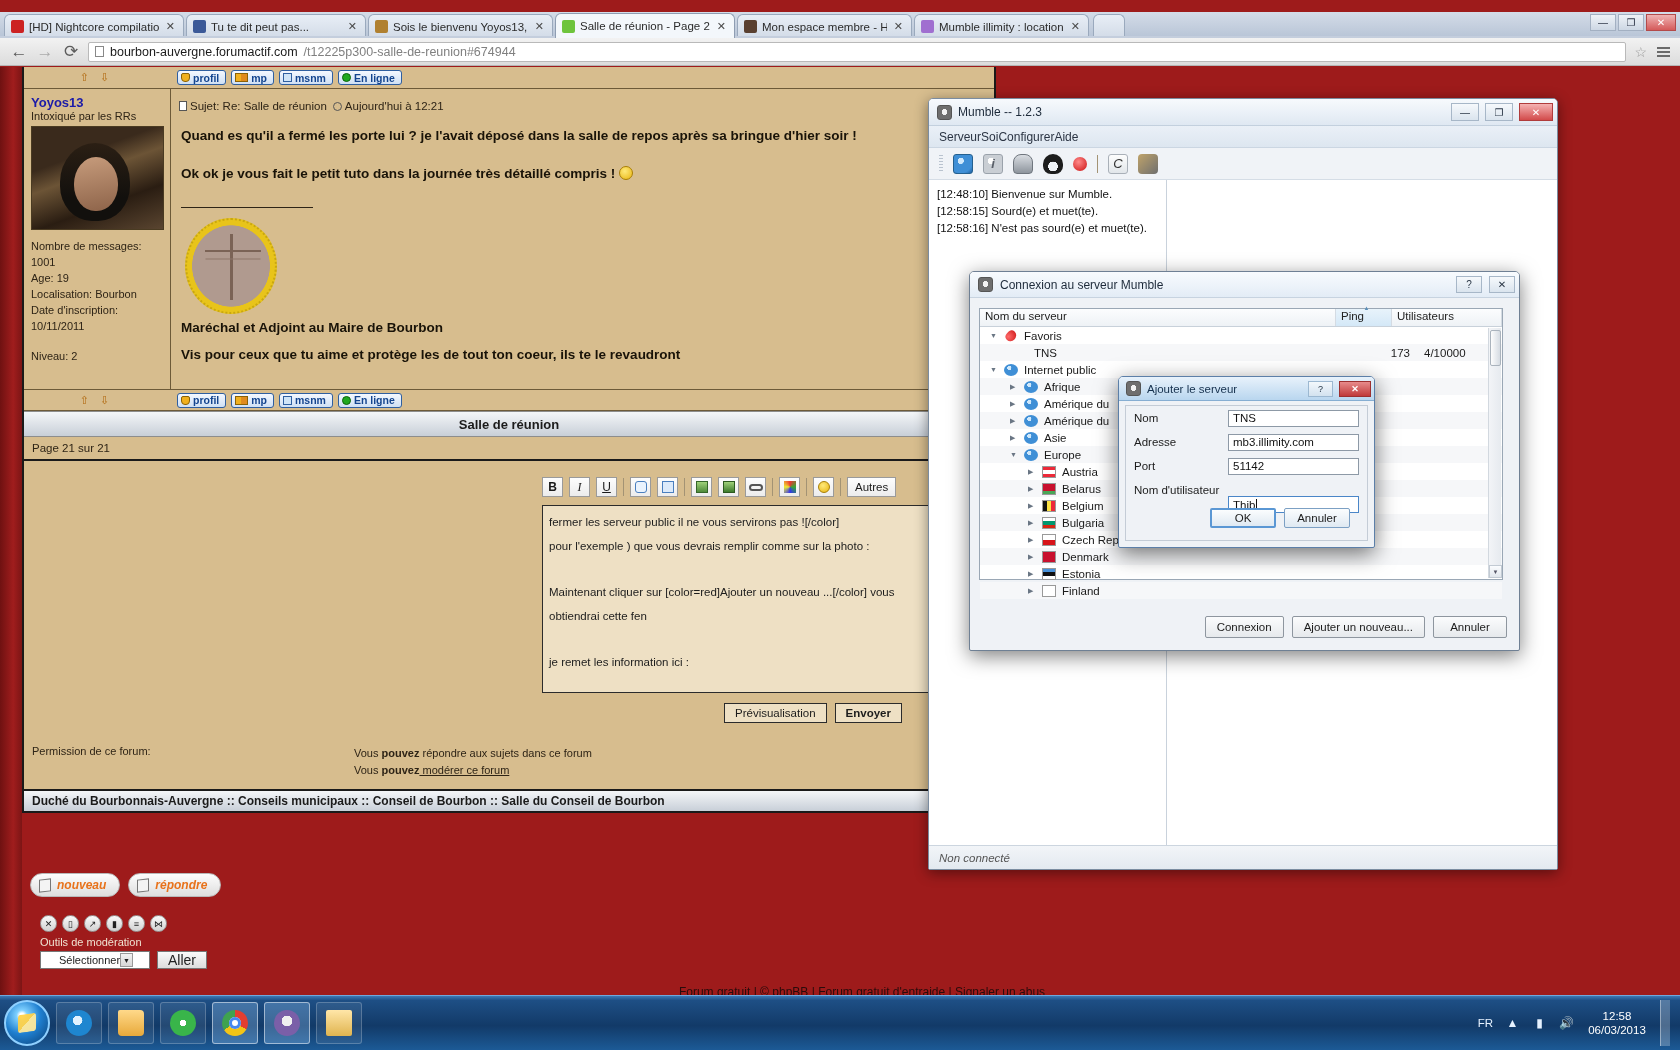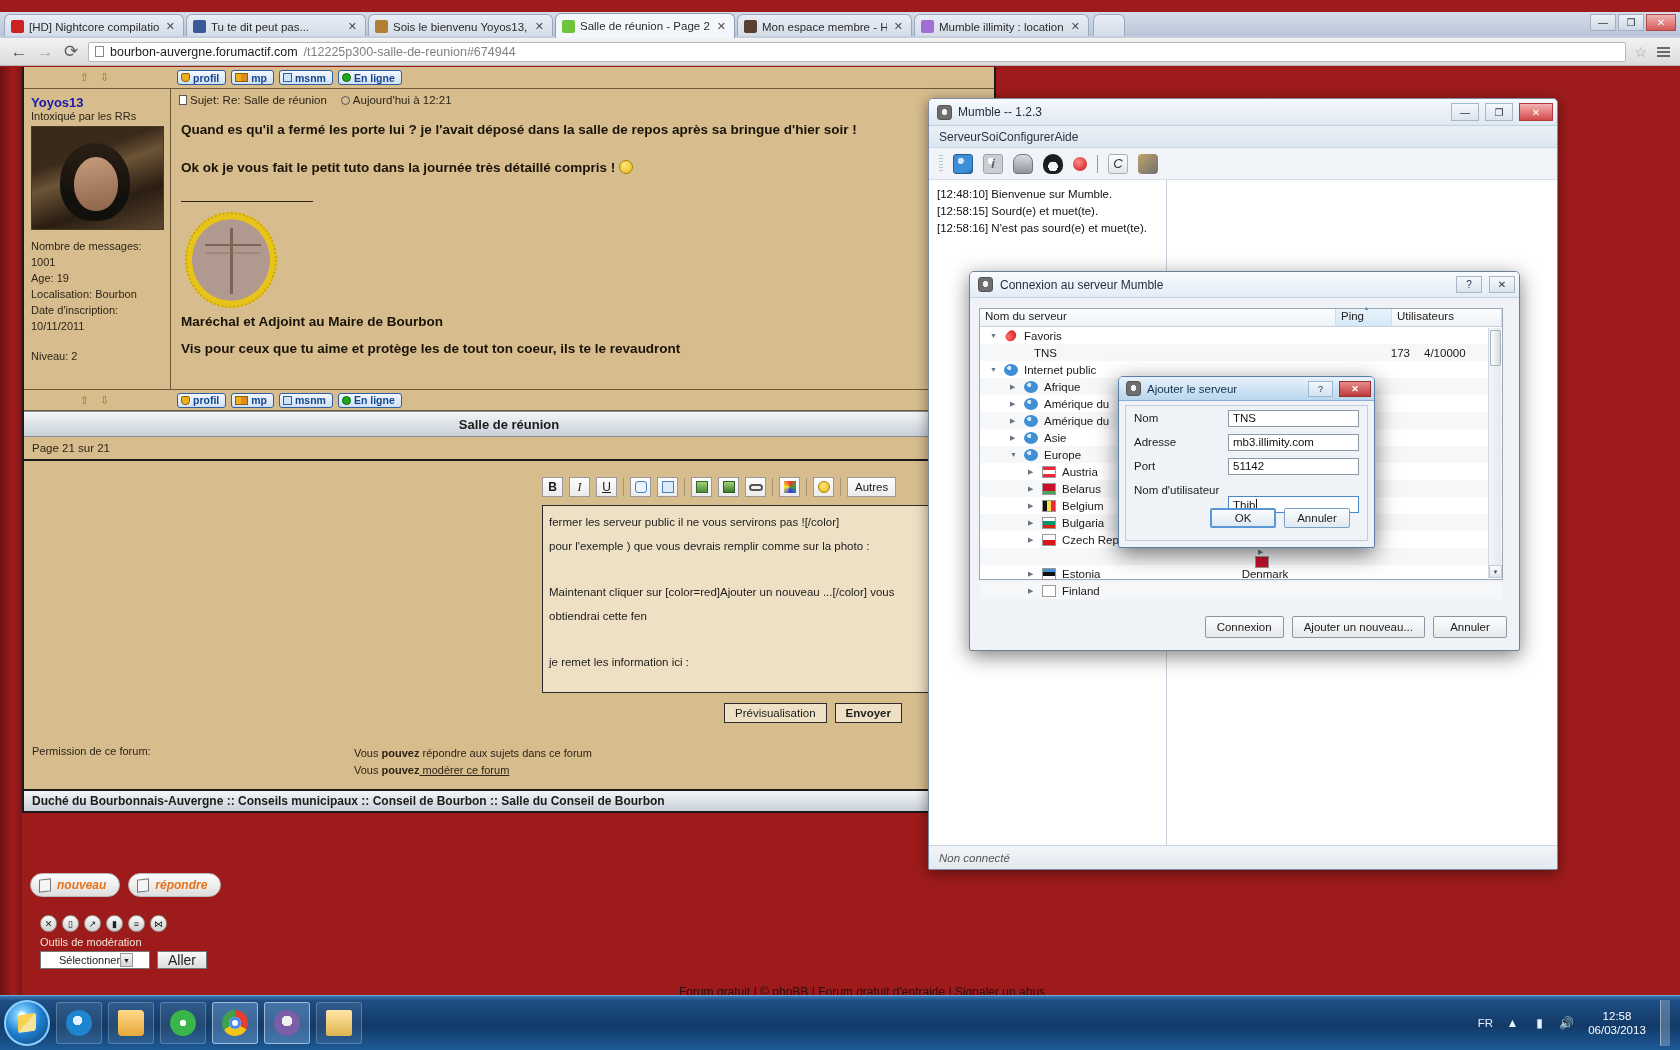--- a/index.html
+++ b/index.html
@@ -109,21 +109,21 @@
   }
   .avatar::after{
     content:""; position:absolute; left:42px; top:30px; width:44px; height:54px;
     border-radius:50% 50% 48% 48%; background:linear-gradient(170deg,#c79c7c,#8d6349);
   }
   .stats{ margin-top:8px; line-height:16px; font-size:11px;}
   .stats .sp{ height:14px; }
 
   .post-right{ flex:1; padding:0; }
   .post-head{
-    font-size:11.5px; color:#2e2416; padding:5px 8px; display:flex; gap:14px; align-items:center;
+    font-size:11.5px; color:#2e2416; padding:5px 8px; display:flex; gap:6px; align-items:center;margin-top:6px;
   }
   .ico-doc{ display:inline-block; width:8px; height:10px; border:1px solid #555; background:#fff; margin-right:3px; vertical-align:-1px;}
   .ico-clock{ display:inline-block; width:9px; height:9px; border:1px solid #555; border-radius:50%; margin-right:3px; vertical-align:-1px;}
   .post-text{ padding:4px 10px; font-size:13.5px; color:#191308; line-height:30px; font-weight:bold;}
   .smiley{ display:inline-block; width:14px;height:14px;border-radius:50%;
     background:radial-gradient(circle at 40% 35%, #ffe97a, #e8b511); border:1px solid #a97f06; vertical-align:-2px;}
   .sig-hr{ width:132px; height:0; border-top:1px solid #2e2416; margin:14px 0 10px 10px;}
   .medal{
     width:92px; height:96px; margin-left:14px;
     border-radius:50%;
@@ -738,21 +738,21 @@
     <div class="trow alt" style="padding-left:48px;">
       <span class="arrw">▶</span>
       <span class="ic" style="background:linear-gradient(#fff 0 33%,#00966e 33% 66%,#d62612 66%);border:1px solid #999;"></span>
       <span class="nm">Bulgaria</span>
     </div>
     <div class="trow" style="padding-left:48px;justify-content:space-between;">
       <span class="arrw">▶</span>
       <span class="ic" style="background:linear-gradient(#fff 0 50%,#d7141a 50%);border:1px solid #999;"></span>
       <span class="nm">Czech Rep</span>
     </div>
-    <div class="trow alt" style="padding-left:48px;flex-direction:column;">
+    <div class="trow alt" style="padding-left:48px;">
       <span class="arrw">▶</span>
       <span class="ic" style="background:#c8102e;border:1px solid #999;"></span>
       <span class="nm">Denmark</span>
     </div>
     <div class="trow" style="padding-left:48px;">
       <span class="arrw">▶</span>
       <span class="ic" style="background:linear-gradient(#4891d9 0 33%,#111 33% 66%,#fff 66%);border:1px solid #999;"></span>
       <span class="nm">Estonia</span>
     </div>
     <div class="trow alt" style="padding-left:48px;">

